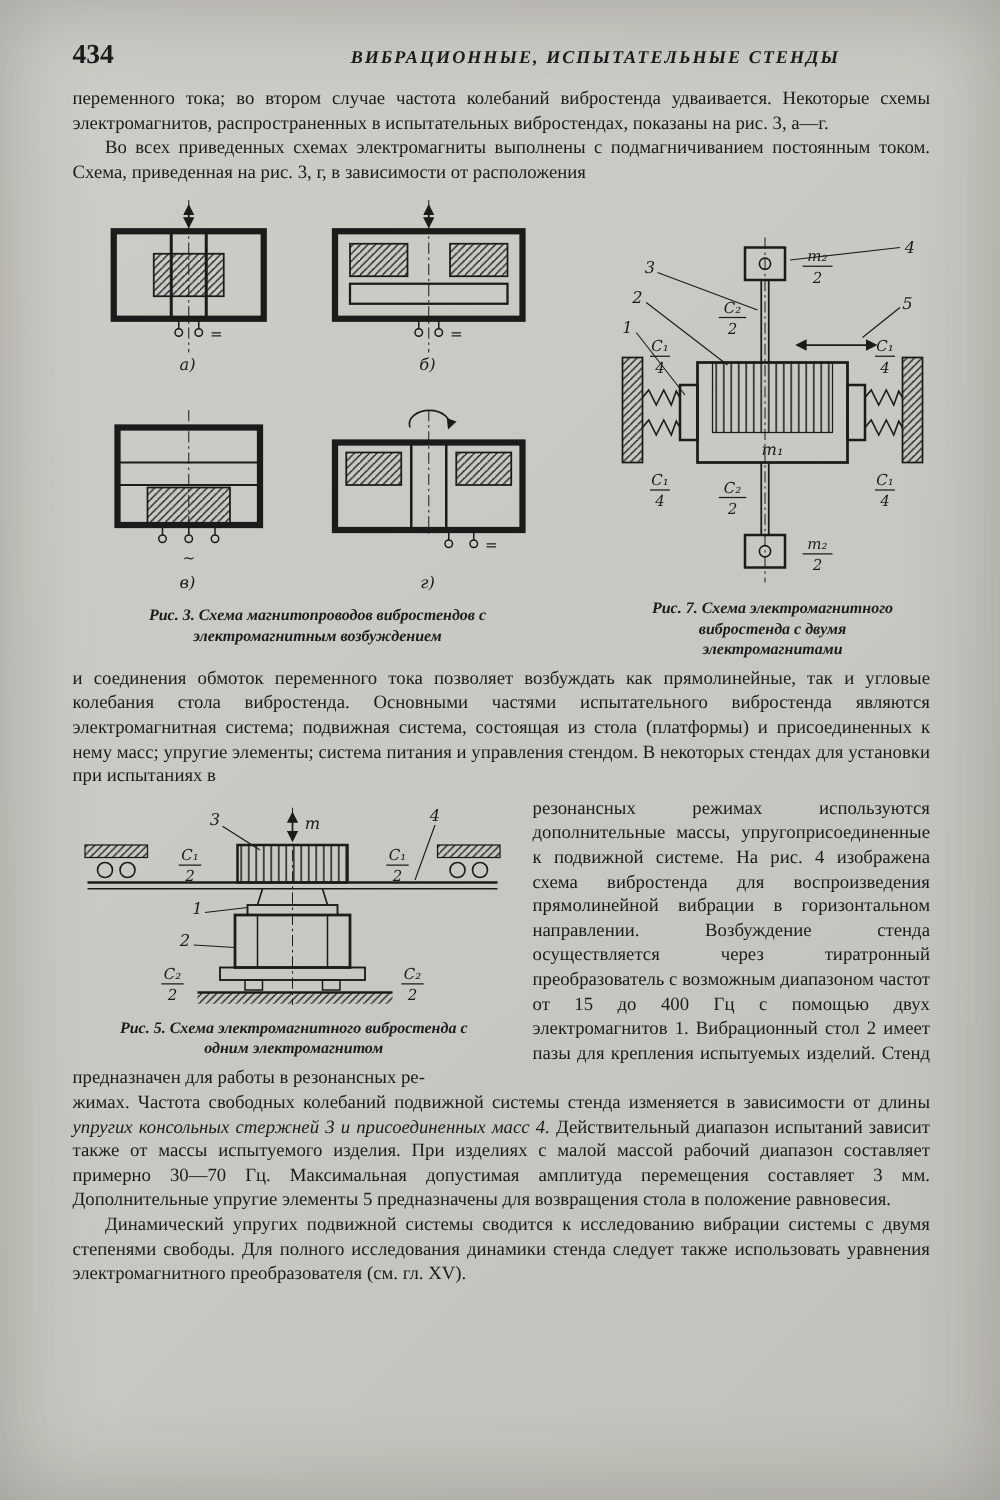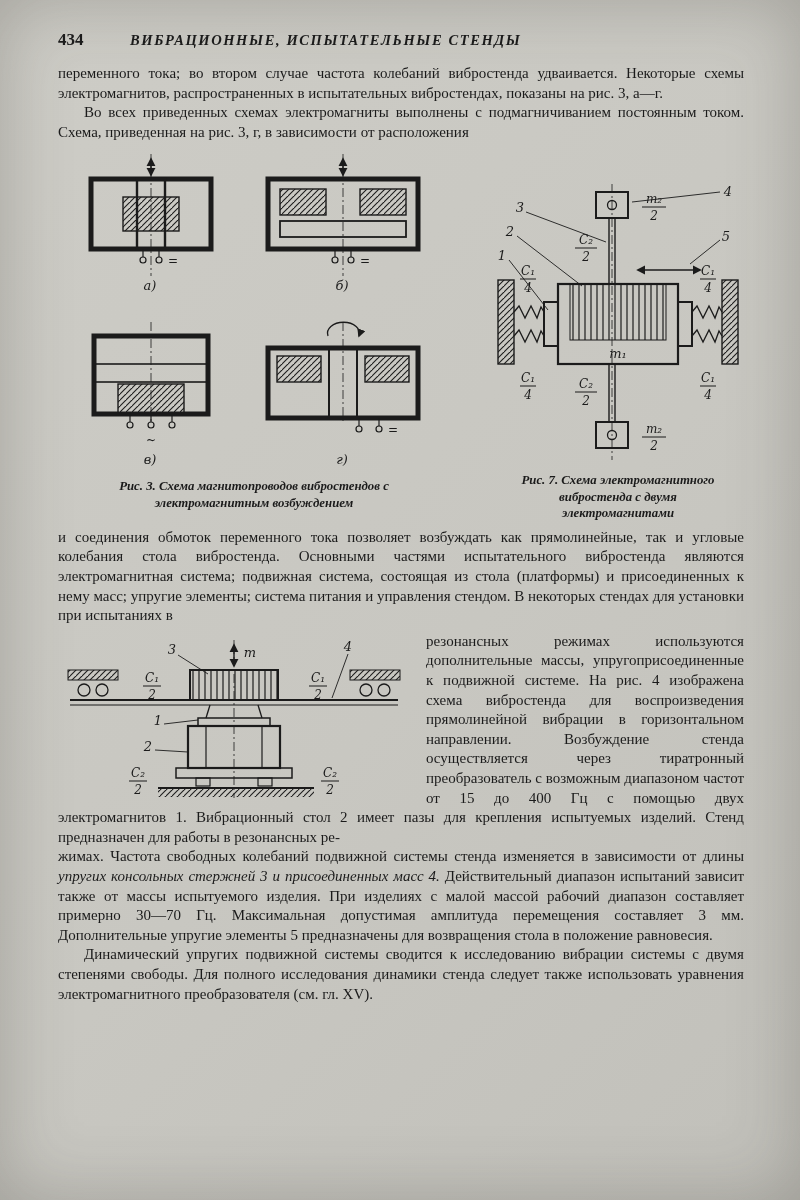--- a/index.html
+++ b/index.html
@@ -5,22 +5,22 @@
   html,body{margin:0;padding:0;background:#8f8e89;}
   .page{
     width:800px;height:1200px;box-sizing:border-box;
     background:linear-gradient(135deg,#cdccc6 0%,#c8c7c1 55%,#c1c0ba 100%);
     box-shadow:inset 0 0 70px rgba(60,58,50,.28);
     padding:30px 56px 18px 58px;
     font-family:"Liberation Serif","DejaVu Serif",serif;
     color:#1b1b1b;position:relative;overflow:hidden;
   }
   .header{display:flex;align-items:baseline;margin-bottom:14px;}
-  .pagenum{font-weight:bold;font-size:17px;width:72px;}
-  .htitle{flex:1;text-align:left;font-style:italic;font-weight:bold;font-size:14.5px;letter-spacing:1.6px;padding-right:72px;white-space:nowrap;}
+  .pagenum{font-weight:bold;font-size:22px;width:72px;}
+  .htitle{flex:1;text-align:right;font-style:italic;font-weight:bold;font-size:14.5px;letter-spacing:1.6px;padding-right:72px;white-space:nowrap;}
   p.body{margin:0;font-size:15px;line-height:19.6px;text-align:justify;}
   p.indent{text-indent:26px;}
   .figrow{display:flex;justify-content:space-between;margin:12px 0 6px 0;}
   figure{margin:0;}
   figcaption{font-weight:bold;font-size:12.8px;line-height:16.5px;text-align:center;font-style:italic;}
   .fig3{width:392px;}
   .fig3 figcaption{width:330px;margin:2px auto 0;}
   .fig4{width:252px;padding-top:24px;}
   .fig4 figcaption{width:218px;margin:8px auto 0;}
   .wrapsec{margin-top:6px;}
@@ -275,20 +275,21 @@
         <line x1="100" y1="148" x2="256" y2="148" stroke="#1b1b1b" stroke-width="2"></line>
         <rect x="100" y="148" width="156" height="9" fill="url(#h5)" stroke="none"></rect>
 
         <text class="small" x="80" y="137" text-anchor="middle">C₂</text>
         <line x1="71" y1="141" x2="89" y2="141" stroke="#1b1b1b" stroke-width="1"></line>
         <text class="small" x="80" y="154" text-anchor="middle">2</text>
         <text class="small" x="272" y="137" text-anchor="middle">C₂</text>
         <line x1="263" y1="141" x2="281" y2="141" stroke="#1b1b1b" stroke-width="1"></line>
         <text class="small" x="272" y="154" text-anchor="middle">2</text>
       </svg>
+      <figcaption>Рис. 5. Схема электромагнитного вибростенда с одним электромагнитом</figcaption>
     </figure>
 
     <p class="body">резонансных режимах используются дополнительные массы, упругоприсоединенные к подвижной системе. На рис. 4 изображена схема вибростенда для воспроизведения прямолинейной вибрации в горизонтальном направлении. Возбуждение стенда осуществляется через тиратронный преобразователь с возможным диапазоном частот от 15 до 400 Гц с помощью двух электромагнитов 1. Вибрационный стол 2 имеет пазы для крепления испытуемых изделий. Стенд предназначен для работы в резонансных ре-</p>
     <p class="body"><span>жимах. Частота свободных колебаний подвижной системы стенда изменяется в зависимости от длины </span><span class="ital">упругих консольных стержней 3 и присоединенных масс 4.</span><span> Действительный диапазон испытаний зависит также от массы испытуемого изделия. При изделиях с малой массой рабочий диапазон составляет примерно 30—70 Гц. Максимальная допустимая амплитуда перемещения составляет 3 мм. Дополнительные упругие элементы 5 предназначены для возвращения стола в положение равновесия.</span></p>
     <p class="body indent">Динамический упругих подвижной системы сводится к исследованию вибрации системы с двумя степенями свободы. Для полного исследования динамики стенда следует также использовать уравнения электромагнитного преобразователя (см. гл. XV).</p>
   </div>
 
 </div>
 
 </body></html>

